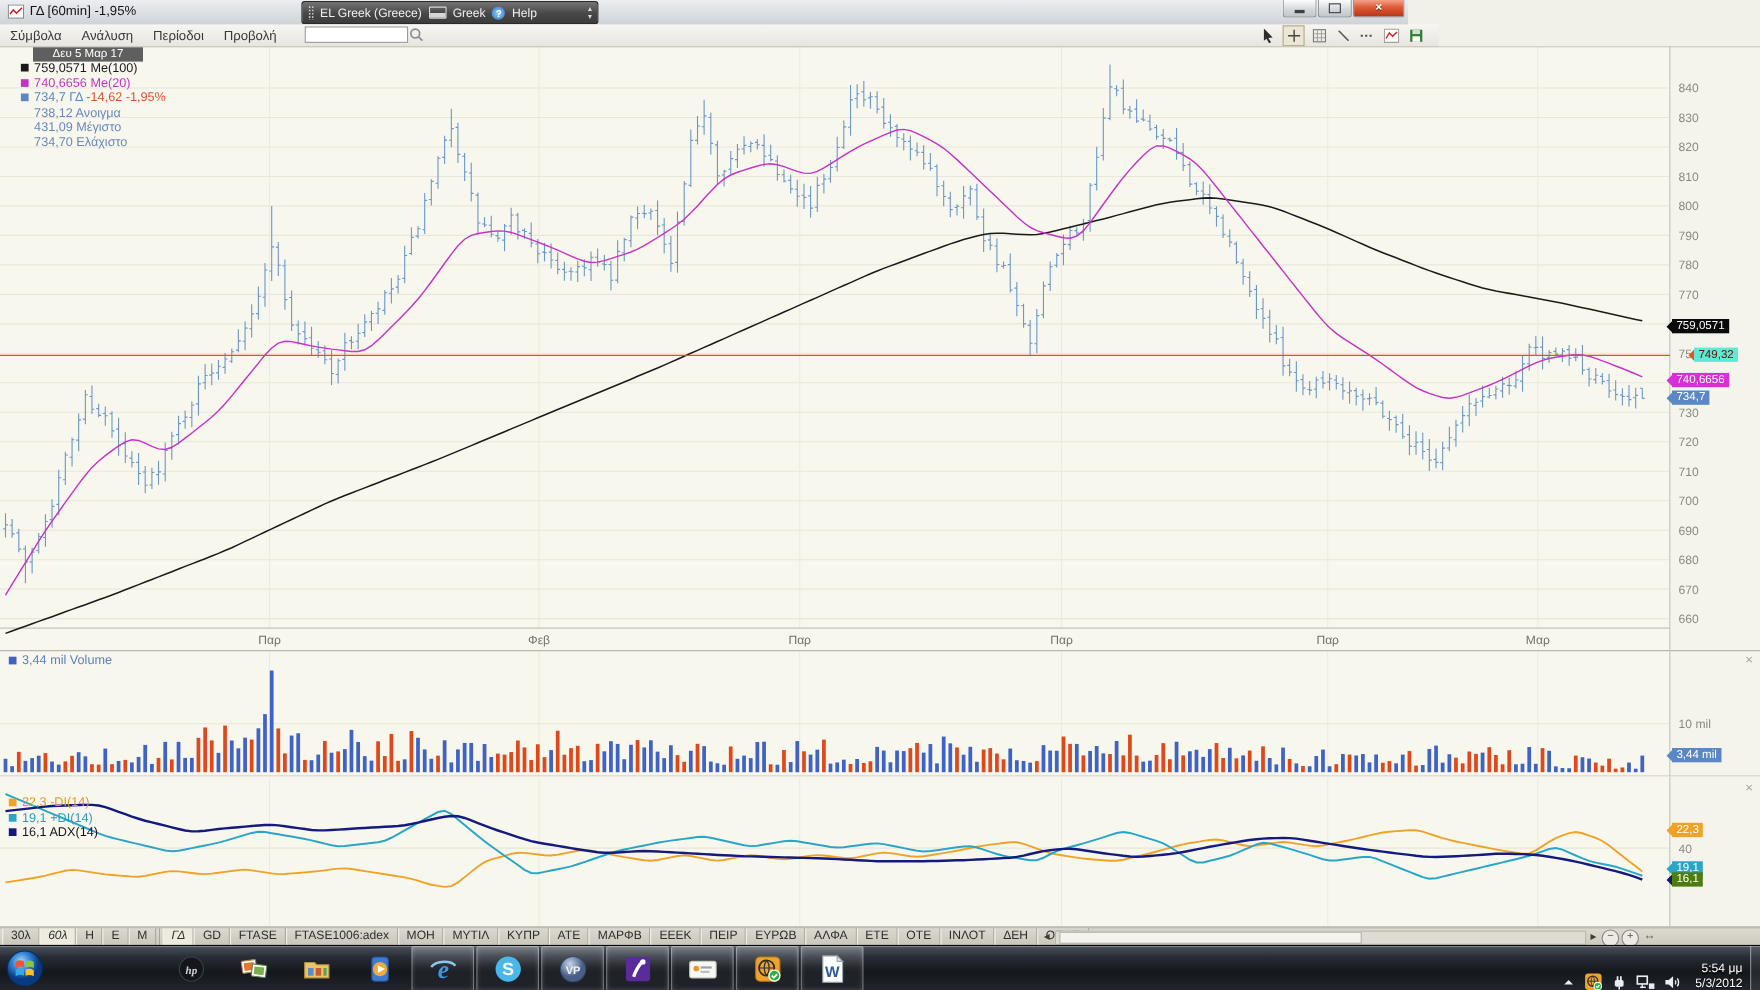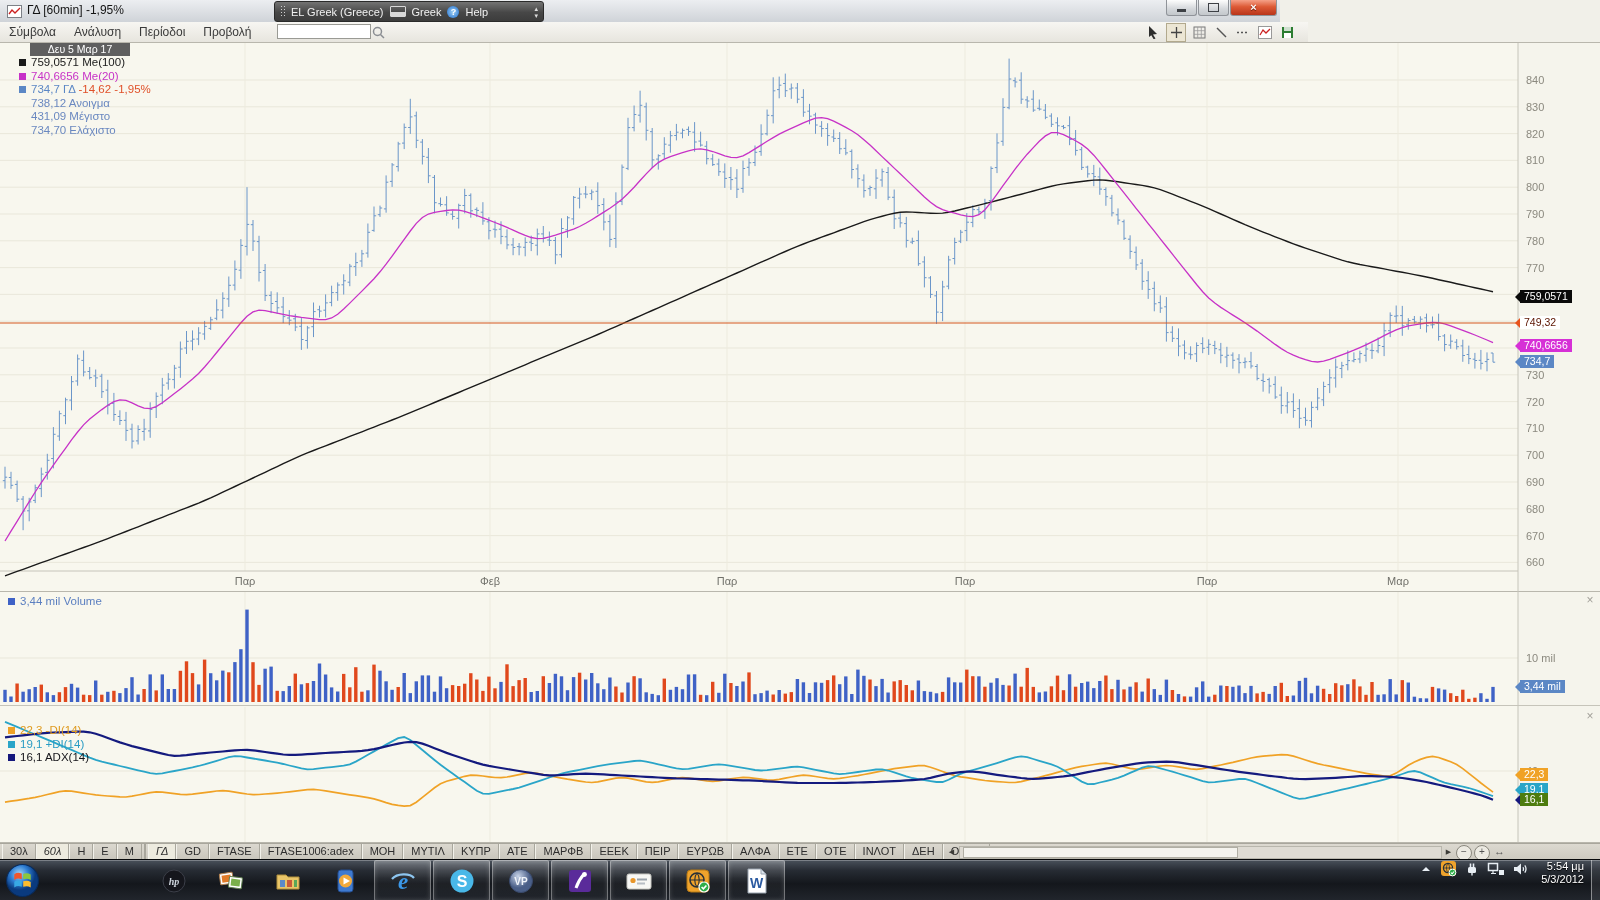--- a/index.html
+++ b/index.html
@@ -90,21 +90,21 @@
     background:linear-gradient(#4a515b,#262b33 26%,#14171c 58%,#22262d);border-top:1px solid #06080a;}
   #taskbar:before{content:"";position:absolute;left:0;top:0;width:100%;height:1px;
     background:rgba(255,255,255,.28);}
   #start-orb{position:absolute;left:4px;top:2px;width:37px;height:37px;}
   #task-apps{position:absolute;left:146px;top:0px;display:flex;height:41px;align-items:center;}
   .tbtn{width:55px;height:39px;display:flex;align-items:center;justify-content:center;
     margin-right:2px;border-radius:2px;}
   .tbtn.running{border:1px solid rgba(255,255,255,.38);
     background:linear-gradient(rgba(255,255,255,.25),rgba(255,255,255,.06) 45%,rgba(255,255,255,0));
     box-shadow:inset 0 0 5px rgba(255,255,255,.18);}
-  #tray{position:absolute;right:16px;top:0;height:41px;display:flex;align-items:flex-start;gap:7px;}
+  #tray{position:absolute;right:16px;top:0;height:41px;display:flex;align-items:flex-end;gap:7px;}
   #clock{color:#fff;font-size:11px;text-align:right;line-height:13px;margin-left:5px;
     text-shadow:0 1px 1px #000;}
   #showdesk{position:absolute;right:0;top:0;width:8px;height:41px;
     border-left:1px solid rgba(255,255,255,.45);background:rgba(255,255,255,.07);}
 </style>
 </head>
 <body>
 
 <div id="root">
 
@@ -546,25 +546,25 @@
   <div id="vol-legend" class="legend">
       <div class="lrow"><span class="sw" style="background: rgb(63, 98, 198);"></span><span style="color: rgb(91, 127, 192);">3,44 mil Volume</span></div>
     </div>
   <div id="ind-legend" class="legend">
       <div class="lrow"><span class="sw" style="background: rgb(239, 162, 38);"></span><span style="color: rgb(223, 154, 30);">22,3 -DI(14)</span></div>
       <div class="lrow"><span class="sw" style="background: rgb(42, 165, 200);"></span><span style="color: rgb(42, 156, 196);">19,1 +DI(14)</span></div>
       <div class="lrow"><span class="sw" style="background: rgb(21, 23, 124);"></span><span style="color: rgb(21, 21, 26);">16,1 ADX(14)</span></div>
     </div>
   <div id="badges">
       <div class="pbadge" style="top: 290px; background: rgb(10, 10, 10); color: rgb(255, 255, 255);"><i style="border-right-color: rgb(10, 10, 10);"></i>759,0571</div>
-      <div class="pbadge" style="top: 316px; background: #ffffff; color: rgb(92, 20, 0);"><i style="border-right-color: rgb(232, 83, 28);"></i>749,32</div>
+      <div class="pbadge" style="top: 316px; background: #5eead4; color: rgb(92, 20, 0); margin-left: 20px;"><i style="border-right-color: rgb(232, 83, 28);"></i>749,32</div>
       <div class="pbadge" style="top: 339px; background: rgb(214, 48, 214); color: rgb(255, 255, 255);"><i style="border-right-color: rgb(214, 48, 214);"></i>740,6656</div>
       <div class="pbadge" style="top: 355px; background: rgb(91, 135, 197); color: rgb(255, 255, 255);"><i style="border-right-color: rgb(91, 135, 197);"></i>734,7</div>
       <div class="pbadge" style="top: 680px; background: rgb(91, 135, 197); color: rgb(255, 255, 255);"><i style="border-right-color: rgb(91, 135, 197);"></i>3,44 mil</div>
-      <div class="pbadge" style="top: 768px; background: rgb(240, 162, 38); color: rgb(255, 255, 255); text-align: right;"><i style="border-right-color: rgb(240, 162, 38);"></i>22,3</div>
+      <div class="pbadge" style="top: 748px; background: rgb(240, 162, 38); color: rgb(255, 255, 255); text-align: right;"><i style="border-right-color: rgb(240, 162, 38);"></i>22,3</div>
       <div class="pbadge" style="top: 783px; background: rgb(42, 165, 200); color: rgb(255, 255, 255);"><i style="border-right-color: rgb(42, 165, 200);"></i>19,1</div>
       <div class="pbadge" style="top: 793px; background: #4d7c0f; color: rgb(255, 255, 255);"><i style="border-right-color: rgb(21, 23, 124);"></i>16,1</div>
     </div>
   <div class="panel-close" style="top:595px">×</div>
   <div class="panel-close" style="top:711px">×</div>
 
   <div id="tabbar">
     <div id="tabs"><span class="tab">30λ</span><span class="tab active">60λ</span><span class="tab">Η</span><span class="tab">Ε</span><span class="tab">Μ</span><span class="tab-divider"></span><span class="tab active">ΓΔ</span><span class="tab">GD</span><span class="tab">FTASE</span><span class="tab">FTASE1006:adex</span><span class="tab">ΜΟΗ</span><span class="tab">ΜΥΤΙΛ</span><span class="tab">ΚΥΠΡ</span><span class="tab">ΑΤΕ</span><span class="tab">ΜΑΡΦΒ</span><span class="tab">ΕΕΕΚ</span><span class="tab">ΠΕΙΡ</span><span class="tab">ΕΥΡΩΒ</span><span class="tab">ΑΛΦΑ</span><span class="tab">ΕΤΕ</span><span class="tab">ΟΤΕ</span><span class="tab">ΙΝΛΟΤ</span><span class="tab">ΔΕΗ</span><span class="tab">ΟΠΑΠ</span></div>
   </div>
   <div class="sb-arrow" style="left:945px">◀</div>

